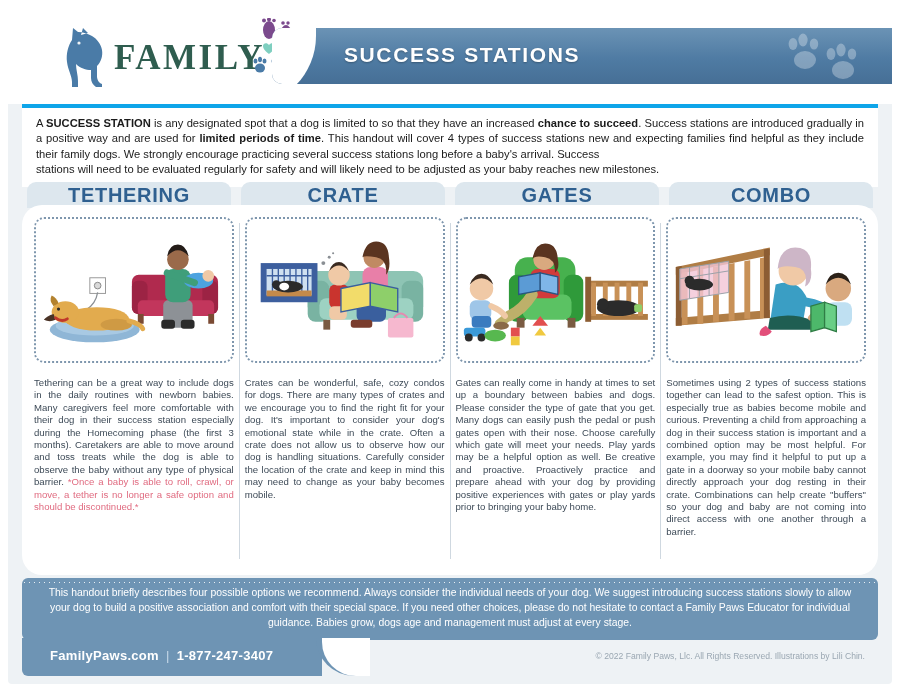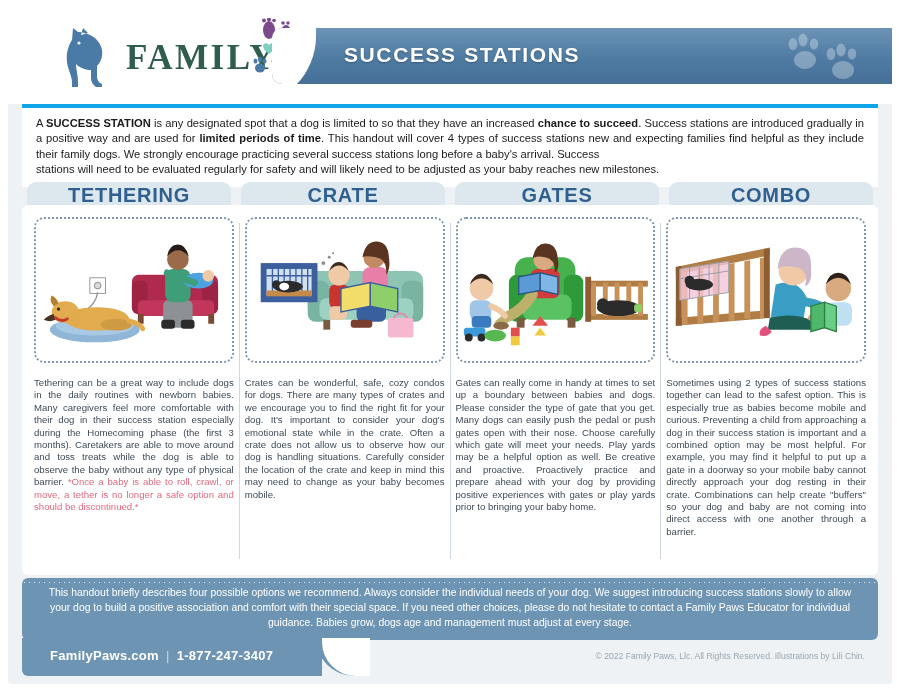--- a/index.html
+++ b/index.html
@@ -39,21 +39,21 @@
     left: 8px; top: 8px;
     width: 884px; height: 96px;
     background: #ffffff;
     overflow: hidden;
   }
   .logo-wrap {
     position: absolute;
     left: 50px; top: 18px;
     display: flex;
     align-items: center;
-    gap: 12px;
+    gap: 0;
   }
   .logo-dog { width: 56px; height: 64px; display:block; }
   .logo-text {
     display: flex;
     flex-direction: column;
     line-height: 0.95;
   }
   .logo-line {
     font-family: "Liberation Serif", serif;
     font-weight: bold;
@@ -132,21 +132,21 @@
     text-align: center;
     line-height: 26px;
   }
 
   
   .card {
     position: absolute;
     left: 22px; top: 205px;
     width: 856px; height: 370px;
     background: #ffffff;
-    border-radius: 6px;
+    border-radius: 20px;
     display: flex;
     padding: 12px 7px 10px 7px;
     box-sizing: border-box;
   }
   .col {
     flex: 1 1 0;
     margin: 0 5px;
     display: flex;
     flex-direction: column;
   }

